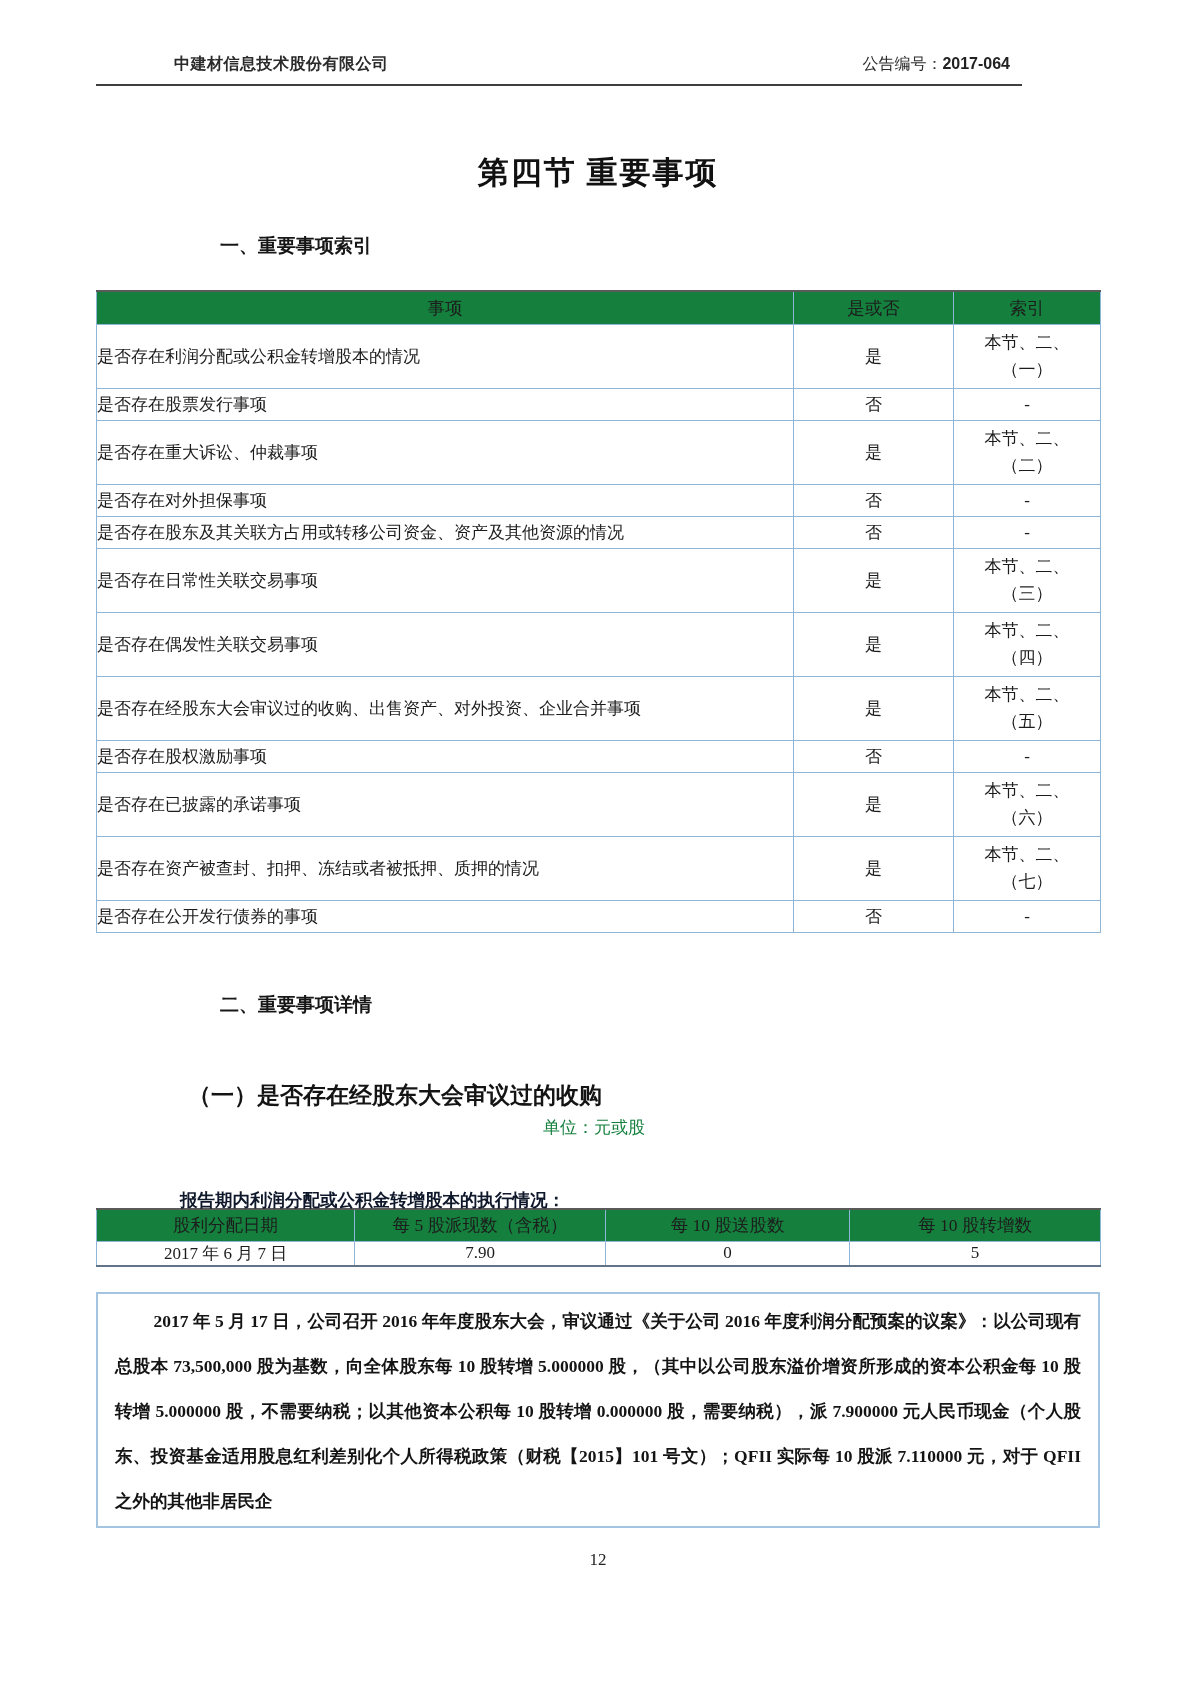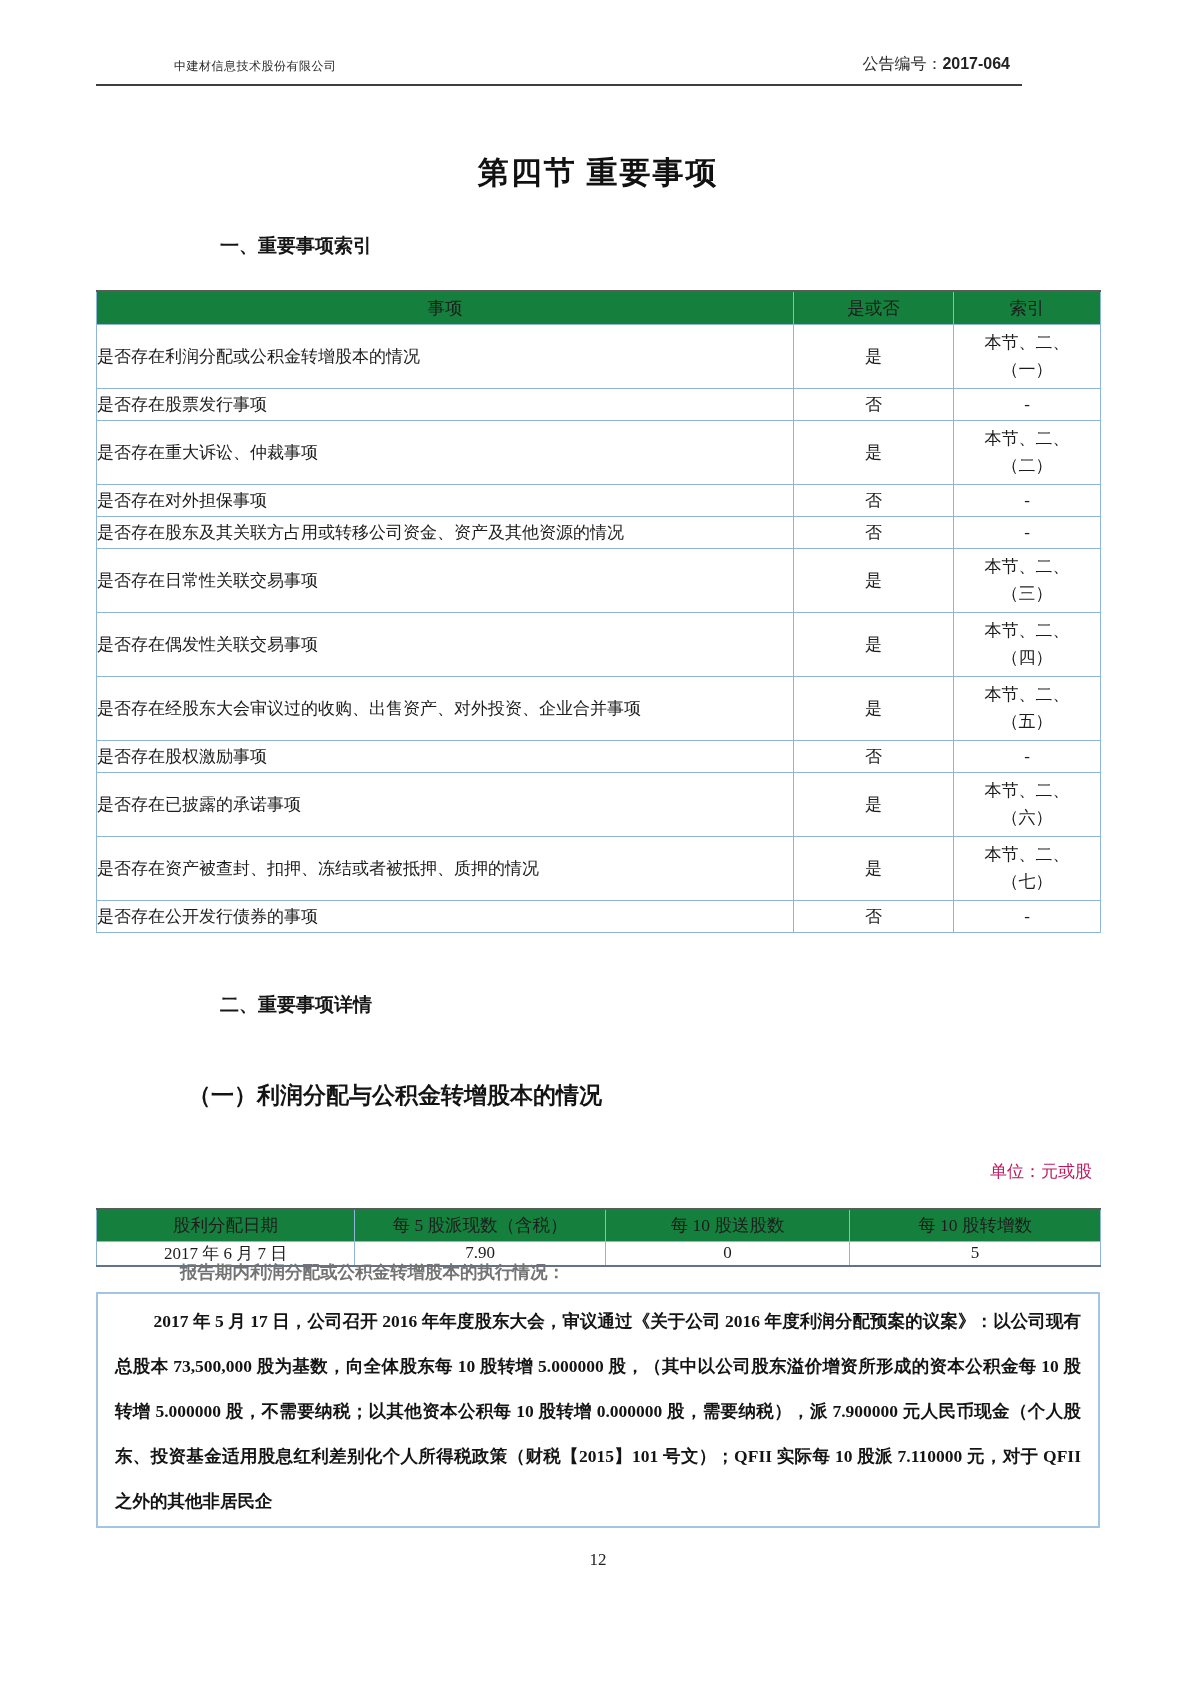--- a/index.html
+++ b/index.html
@@ -18,21 +18,21 @@
   .doc-header {
     position: absolute;
     left: 96px; top: 54px;
     width: 926px;
     border-bottom: 2px solid #3f3f3f;
     display: flex;
     justify-content: space-between;
     align-items: flex-end;
     padding: 0 12px 9px 78px;
   }
-  .company-name { font-size: 12px; color: #2a2a2a; letter-spacing: 0.5px; }
+  .company-name { font-size: 16px; color: #2a2a2a; letter-spacing: 0.5px; font-weight: bold; }
   .notice { font-size: 16px; color: #2a2a2a; white-space: nowrap; }
   .notice .num {
     font-family: "Liberation Sans", "DejaVu Sans", sans-serif;
     font-weight: 600;
     color: #222222;
   }
 
   
   .doc-title {
     position: absolute;
@@ -93,35 +93,35 @@
   td.c-yesno, td.c-index { text-align: center; }
   td.c-index .ix-line { display: block; line-height: 27px; }
 
   table.dividend-table { top: 1192px; border-top: 2px solid #5a5a5a; border-bottom: 2px solid #62748a; margin-top: 16px; }
   table.dividend-table tr.hdr { height: 32px; }
   table.dividend-table tr.data { height: 24px; }
   table.dividend-table td { text-align: center; }
 
   .unit-note {
     position: absolute;
-    top: 1160px;
+    top: 1116px;
     left: 96px; width: 1004px;
-    text-align: right;
+    text-align: center;
     padding-right: 8px;
     font-size: 17px;
-    color: #be185d;
+    color: #15803d;
   }
 
   .exec-heading {
     position: absolute;
-    left: 180px; top: 1260px;
+    left: 180px; top: 1188px;
     font-family: "Liberation Sans", "DejaVu Sans", sans-serif;
     font-weight: bold;
     font-size: 17.5px;
-    color: #737373;
+    color: #0f172a;
   }
 
   
   .paragraph-box {
     position: absolute;
     left: 96px; top: 1292px;
     width: 1004px;
     height: 236px;
     border: 2px solid #a3c5e1;
     padding: 5px 17px 0 17px;
@@ -263,21 +263,21 @@
       <td class="c-yesno">否</td>
       <td class="c-index">
             <span class="ix-line">-</span>
           </td>
     </tr>
   </tbody>
     </table>
 
   <div class="h-sec detail">二、重要事项详情</div>
 
-  <div class="h-sub">（一）利润分配与公积金转增股本的情况</div>
+  <div class="h-sub">（一）是否存在经股东大会审议过的收购</div>
 
   <div class="unit-note">单位：元或股</div>
 
   <table class="doc-table dividend-table">
     <colgroup>
         <col style="width:258px">
         <col style="width:251px">
         <col style="width:244px">
         <col style="width:251px">
       </colgroup>

